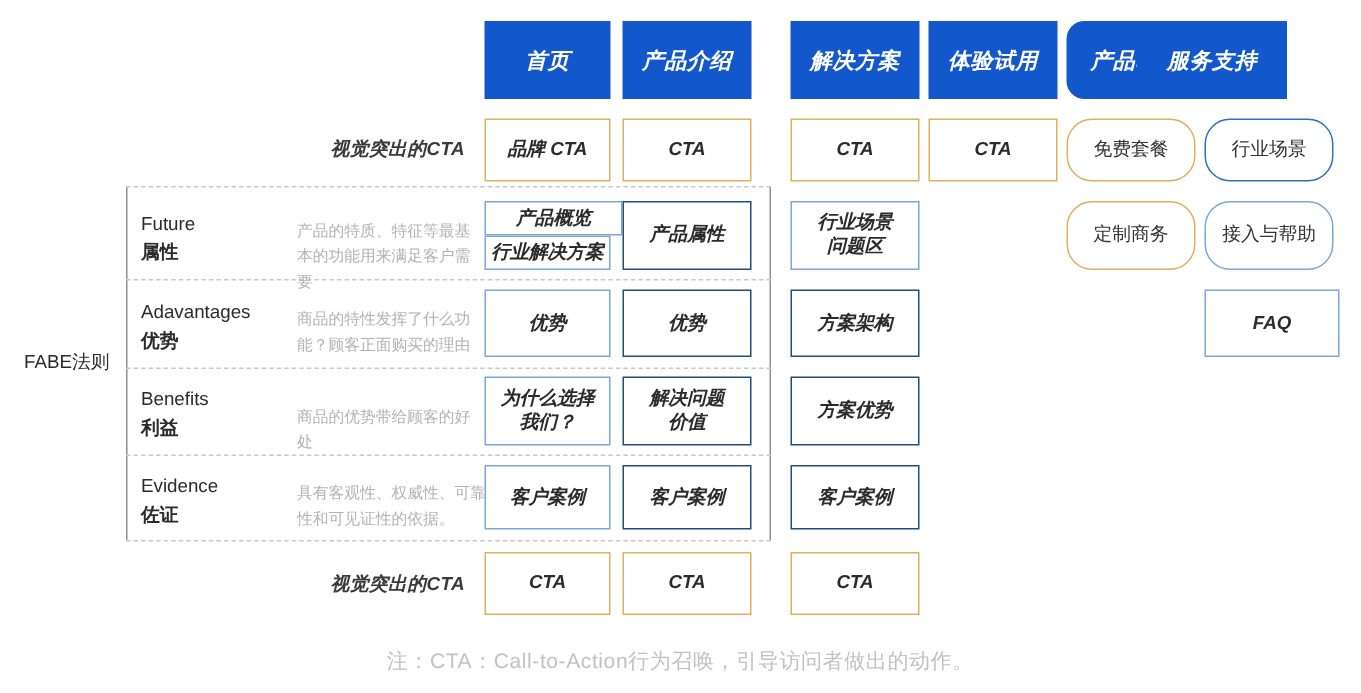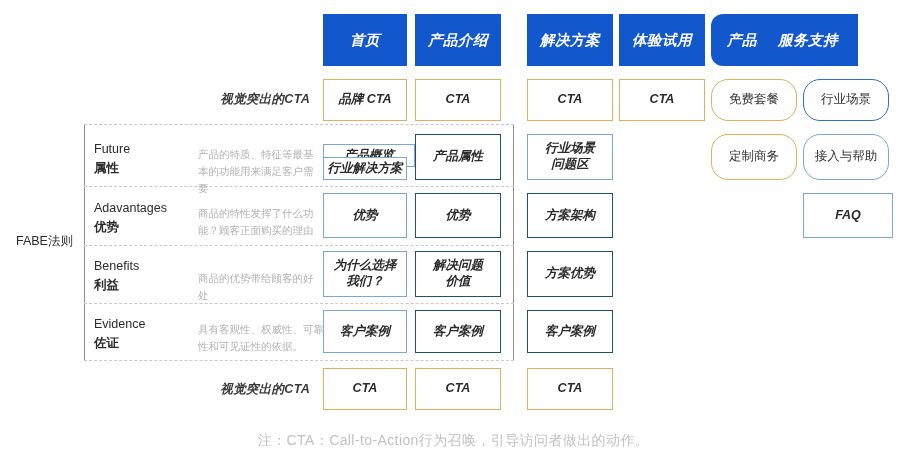--- a/index.html
+++ b/index.html
@@ -188,21 +188,21 @@
   </div>
 
   <div class="abs rowname" style="left:94px;top:315px;width:92px;">
     <span class="en">Evidence</span>
     <span class="cn">佐证</span>
   </div>
   <div class="abs rowdesc" style="left:198px;top:321px;width:126px;">
     <span>具有客观性、权威性、可靠性和可见证性的依据。</span>
   </div>
 
-  <div class="abs box light" style="left:323px;top:144px;width:92px;height:23px;">
+  <div class="abs box light" style="left:323px;top:134px;width:92px;height:23px;">
     <span>产品概览</span>
   </div>
   <div class="abs box light" style="left:323px;top:157px;width:84px;height:23px;">
     <span>行业解决方案</span>
   </div>
   <div class="abs box navy" style="left:415px;top:134px;width:86px;height:46px;">
     <span>产品属性</span>
   </div>
   <div class="abs box light" style="left:527px;top:134px;width:86px;height:46px;white-space:pre-line;">
     <span>行业场景

